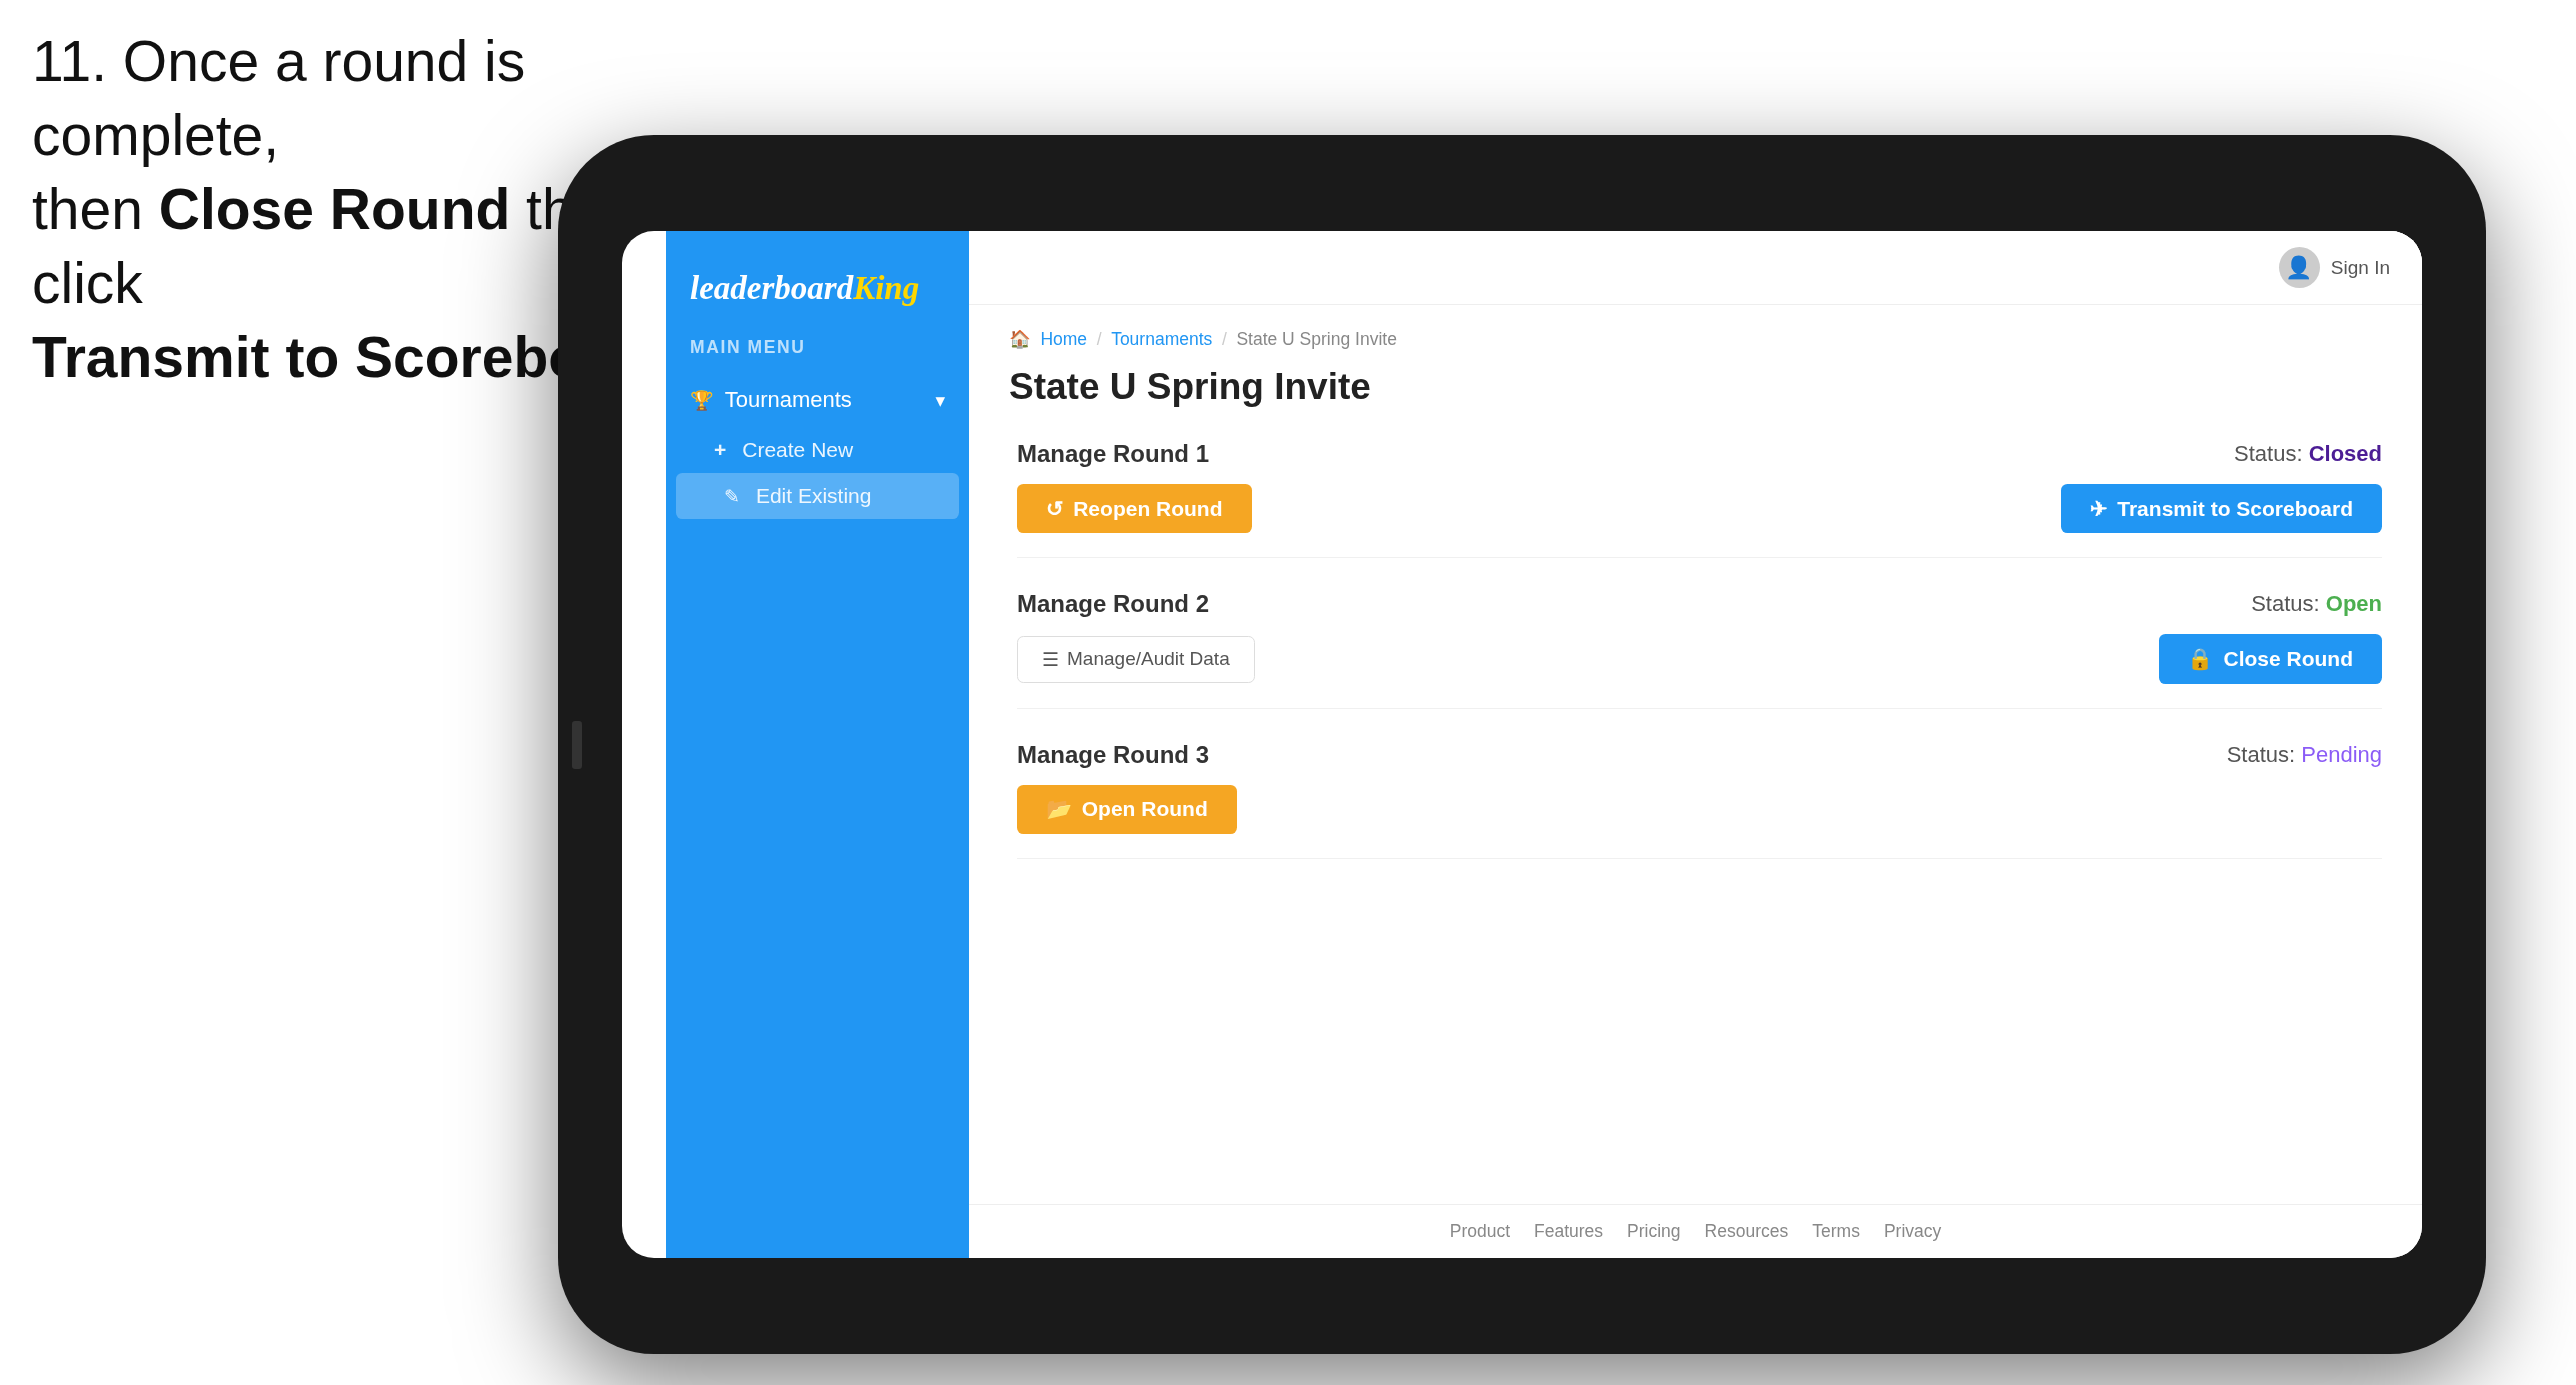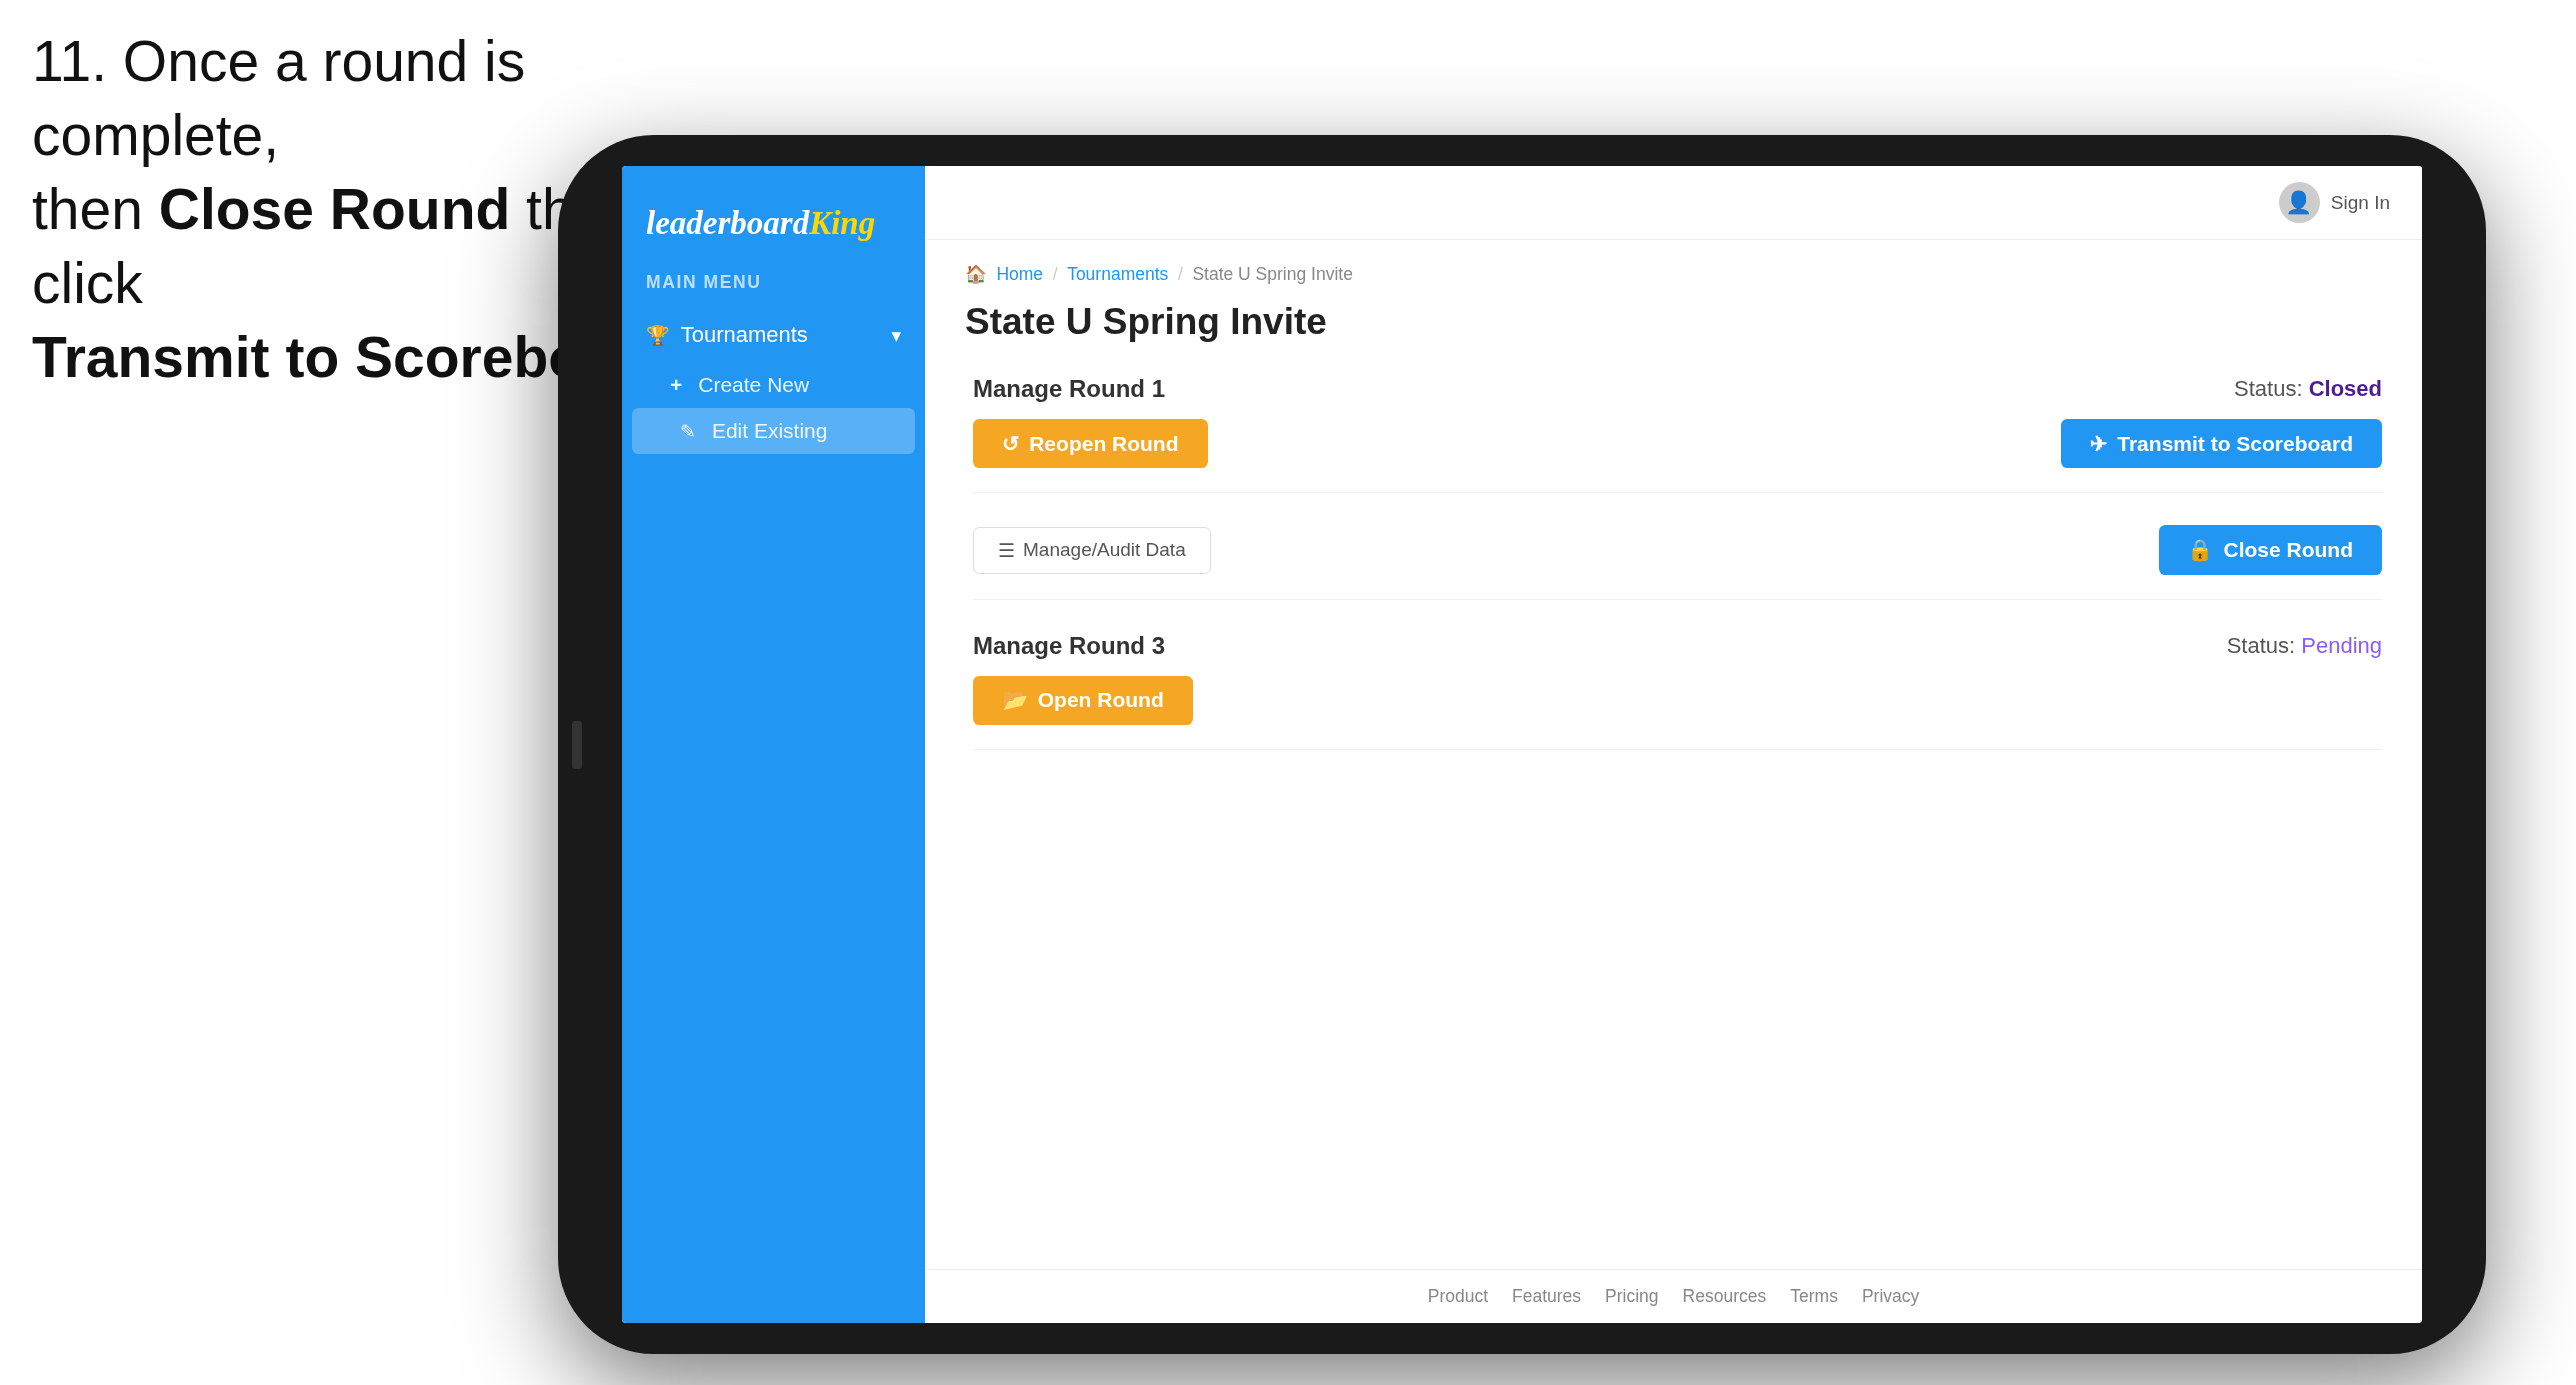--- a/index.html
+++ b/index.html
@@ -46,26 +46,27 @@
       background: #1a1a1a;
       border-radius: 96px;
       display: flex;
       align-items: center;
       justify-content: center;
       box-shadow: 0 32px 96px rgba(0,0,0,0.5);
     }
 
     .tablet-screen {
       width: 1800px;
-      height: 1157px;
+      height: 1027px;
       background: #fff;
-      border-radius: 4px;
+      border-radius: 32px;
       overflow: hidden;
       display: flex;
       flex-direction: column;
+      padding-left: 44px;
     }
 
     
     .app-layout {
       display: flex;
       flex: 1;
       height: 100%;
     }
 
     
@@ -409,20 +410,26 @@
               </button>
               <span style="flex:1"></span>
               <button class="btn-blue">
                 <span>✈</span>
                 <span>Transmit to Scoreboard</span>
               </button>
             </div>
           </div>
 
           <div class="round-section">
+            <div class="round-header">
+              <span class="round-title">Manage Round 2</span>
+              <span class="status-text">
+                Status: <span class="status-open">Open</span>
+              </span>
+            </div>
             <div class="round-actions">
               <button class="btn-outline">
                 <span>☰</span>
                 <span>Manage/Audit Data</span>
               </button>
               <span style="flex:1"></span>
               <button class="btn-blue">
                 <span>🔒</span>
                 <span>Close Round</span>
               </button>

